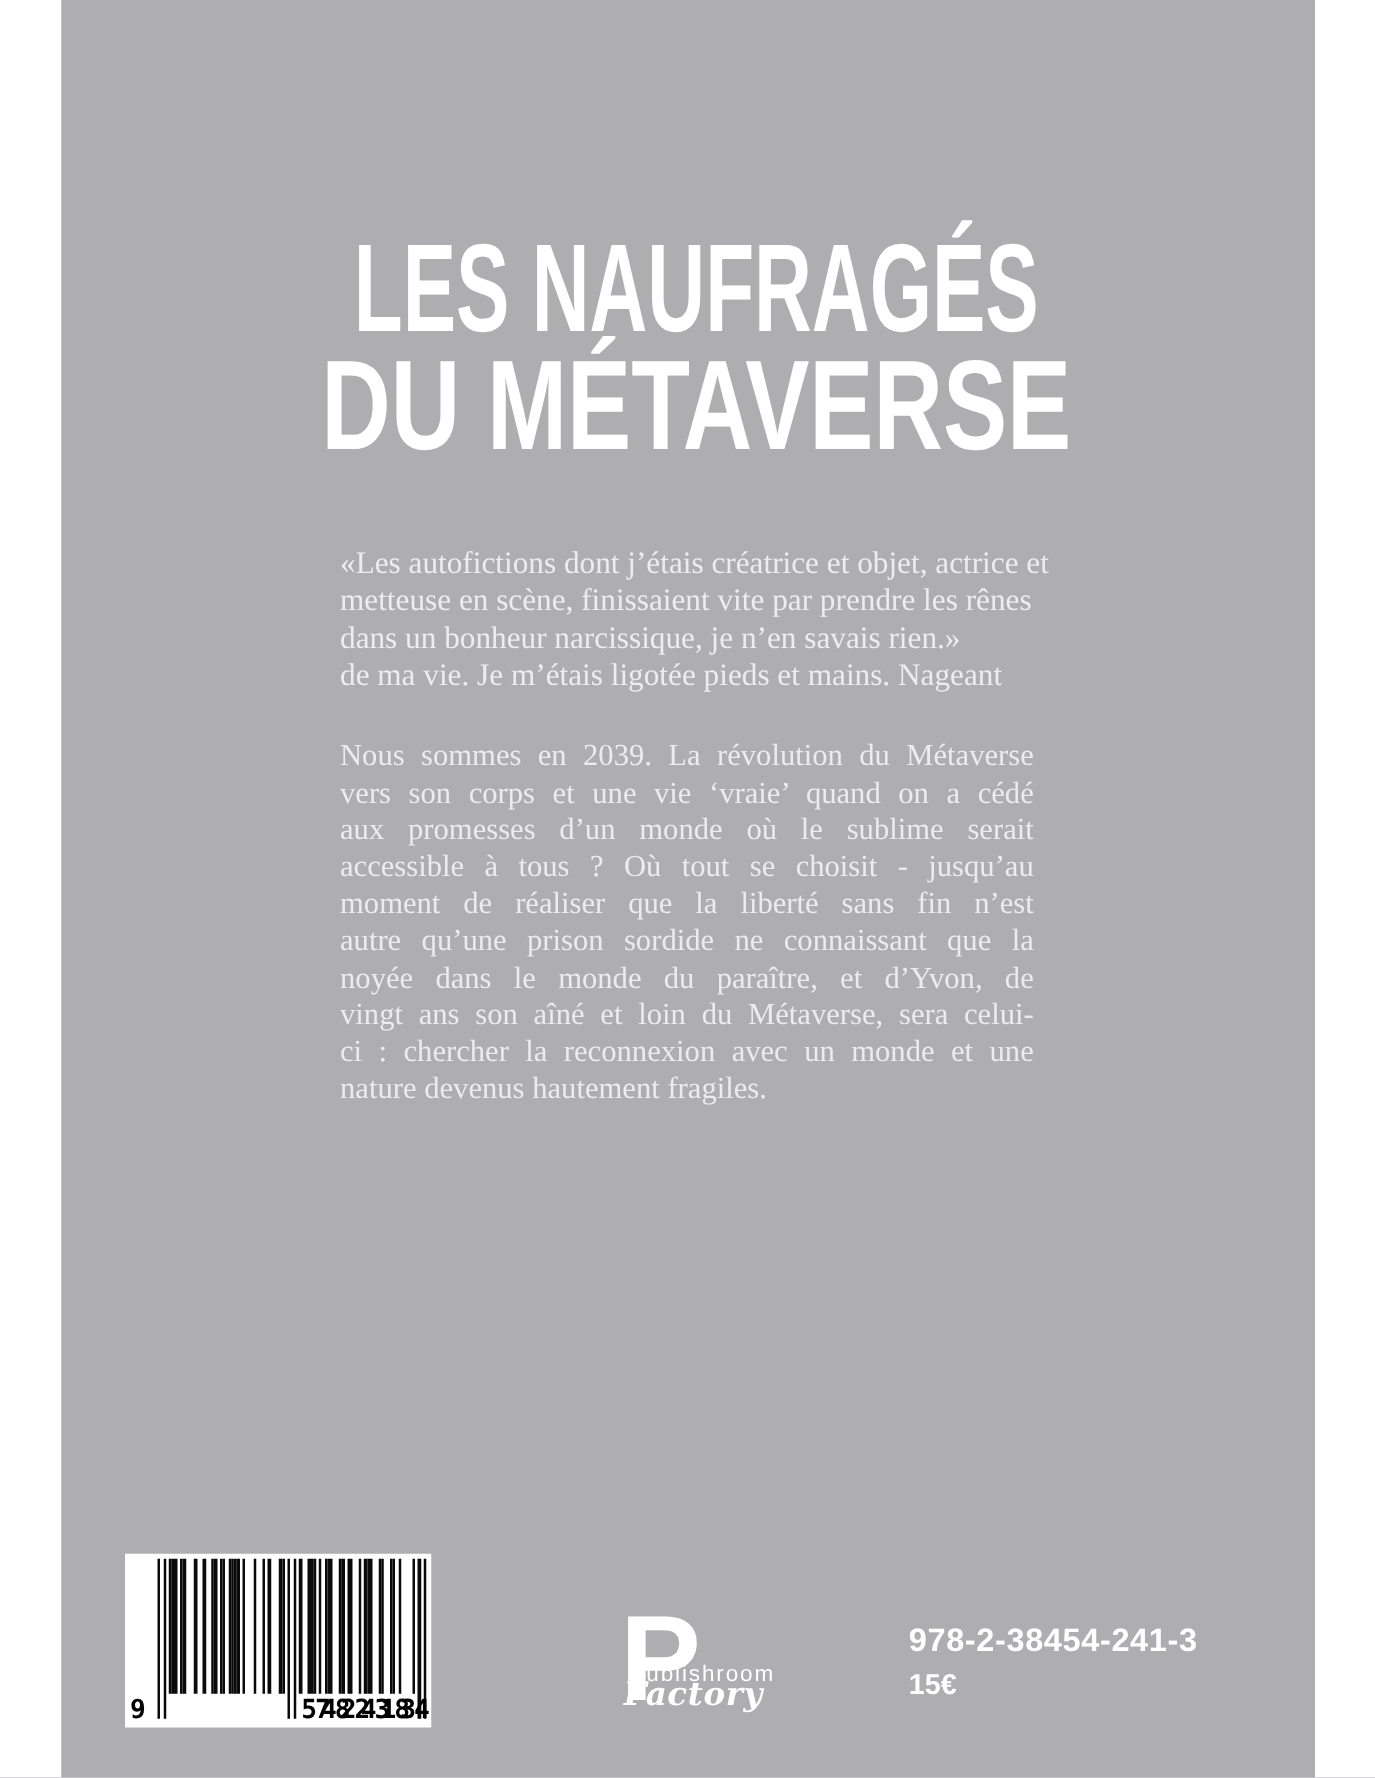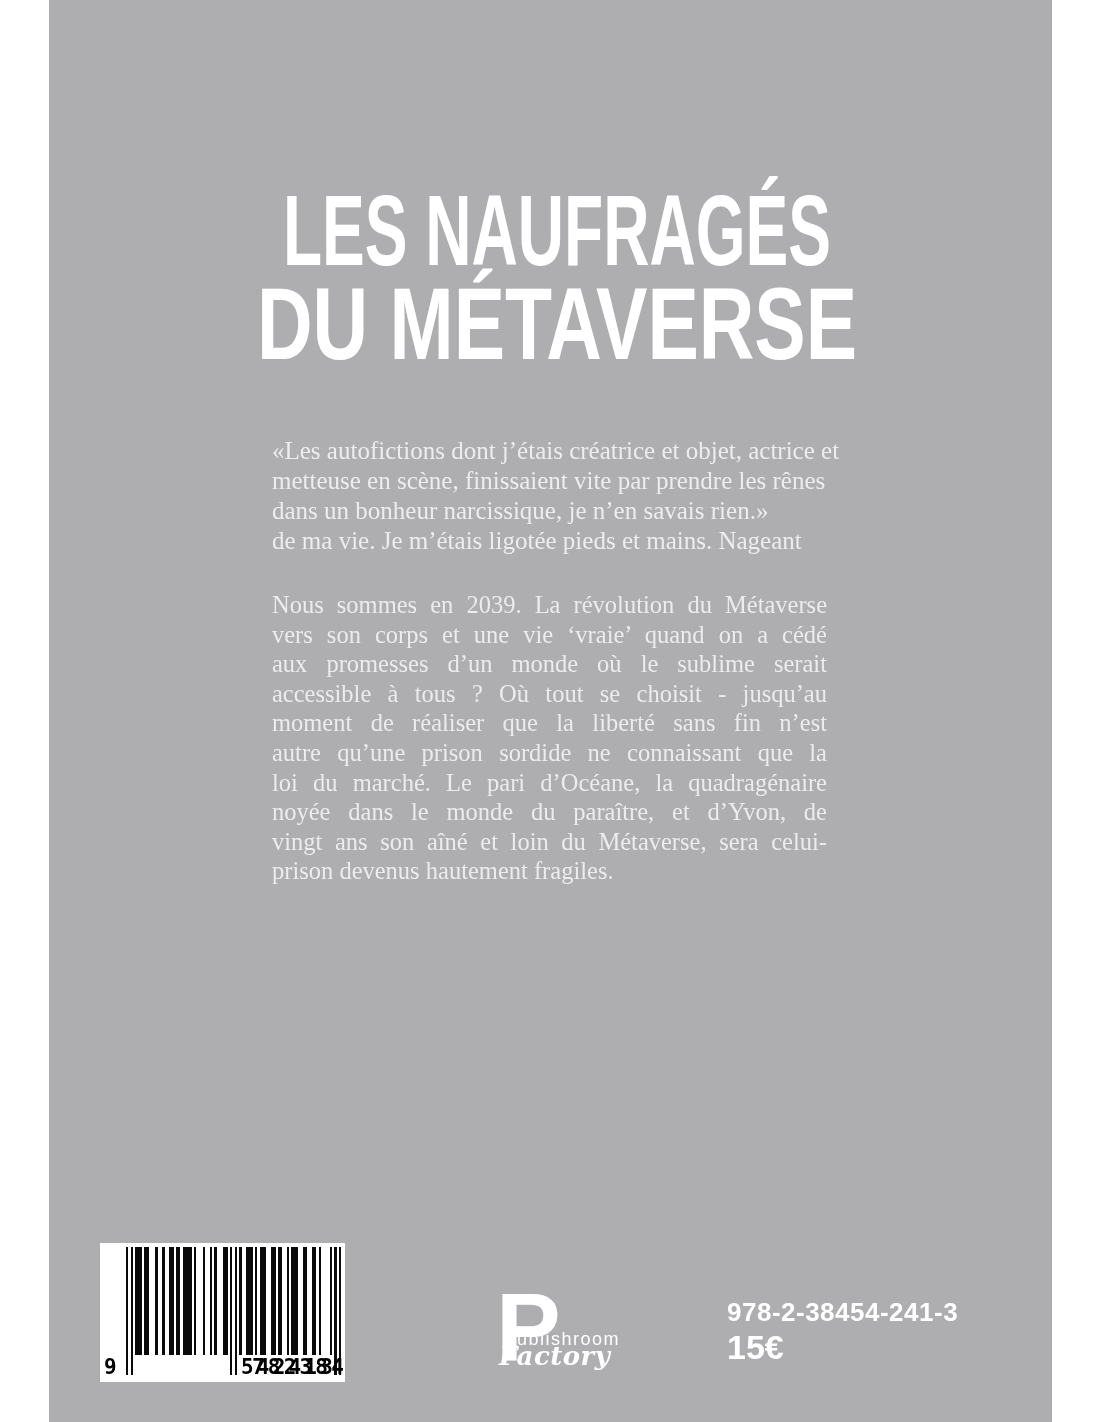--- a/index.html
+++ b/index.html
@@ -117,21 +117,21 @@
     left: 727px; top: 1297px;
     font-size: 26px;
     line-height: 31px;
     font-weight: bold;
     letter-spacing: 0.5px;
     color: #ffffff;
   }
   .price-text {
     position: absolute;
     left: 727px; top: 1331px;
-    font-size: 34px;
+    font-size: 23px;
     line-height: 32px;
     font-weight: bold;
     color: #ffffff;
   }
 </style>
 </head>
 <body>
 
 <div class="cover"></div>
 
@@ -147,24 +147,24 @@
   <div class="q-line">de ma vie. Je m’étais ligotée pieds et mains. Nageant</div>
 </div>
 
 <div class="synopsis-block">
   <div class="syn-line">Nous sommes en 2039. La révolution du Métaverse</div>
   <div class="syn-line">vers son corps et une vie ‘vraie’ quand on a cédé</div>
   <div class="syn-line">aux promesses d’un monde où le sublime serait</div>
   <div class="syn-line">accessible à tous ? Où tout se choisit - jusqu’au</div>
   <div class="syn-line">moment de réaliser que la liberté sans fin n’est</div>
   <div class="syn-line">autre qu’une prison sordide ne connaissant que la</div>
-  <div class="syn-line">loi du marché. Le pari d’Océane, la quadragénaire</div>
   <div class="syn-line">noyée dans le monde du paraître, et d’Yvon, de</div>
   <div class="syn-line">vingt ans son aîné et loin du Métaverse, sera celui-</div>
-  <div class="syn-line last">prison devenus hautement fragiles.</div>
+  <div class="syn-line">ci : chercher la reconnexion avec un monde et une</div>
+  <div class="syn-line last">nature devenus hautement fragiles.</div>
 </div>
 
 <div class="barcode-panel">
   <div class="barcode-bars">
       <div class="bc-module on guard"></div>
       <div class="bc-module guard"></div>
       <div class="bc-module on guard"></div>
       <div class="bc-module"></div>
       <div class="bc-module on"></div>
       <div class="bc-module on"></div>

